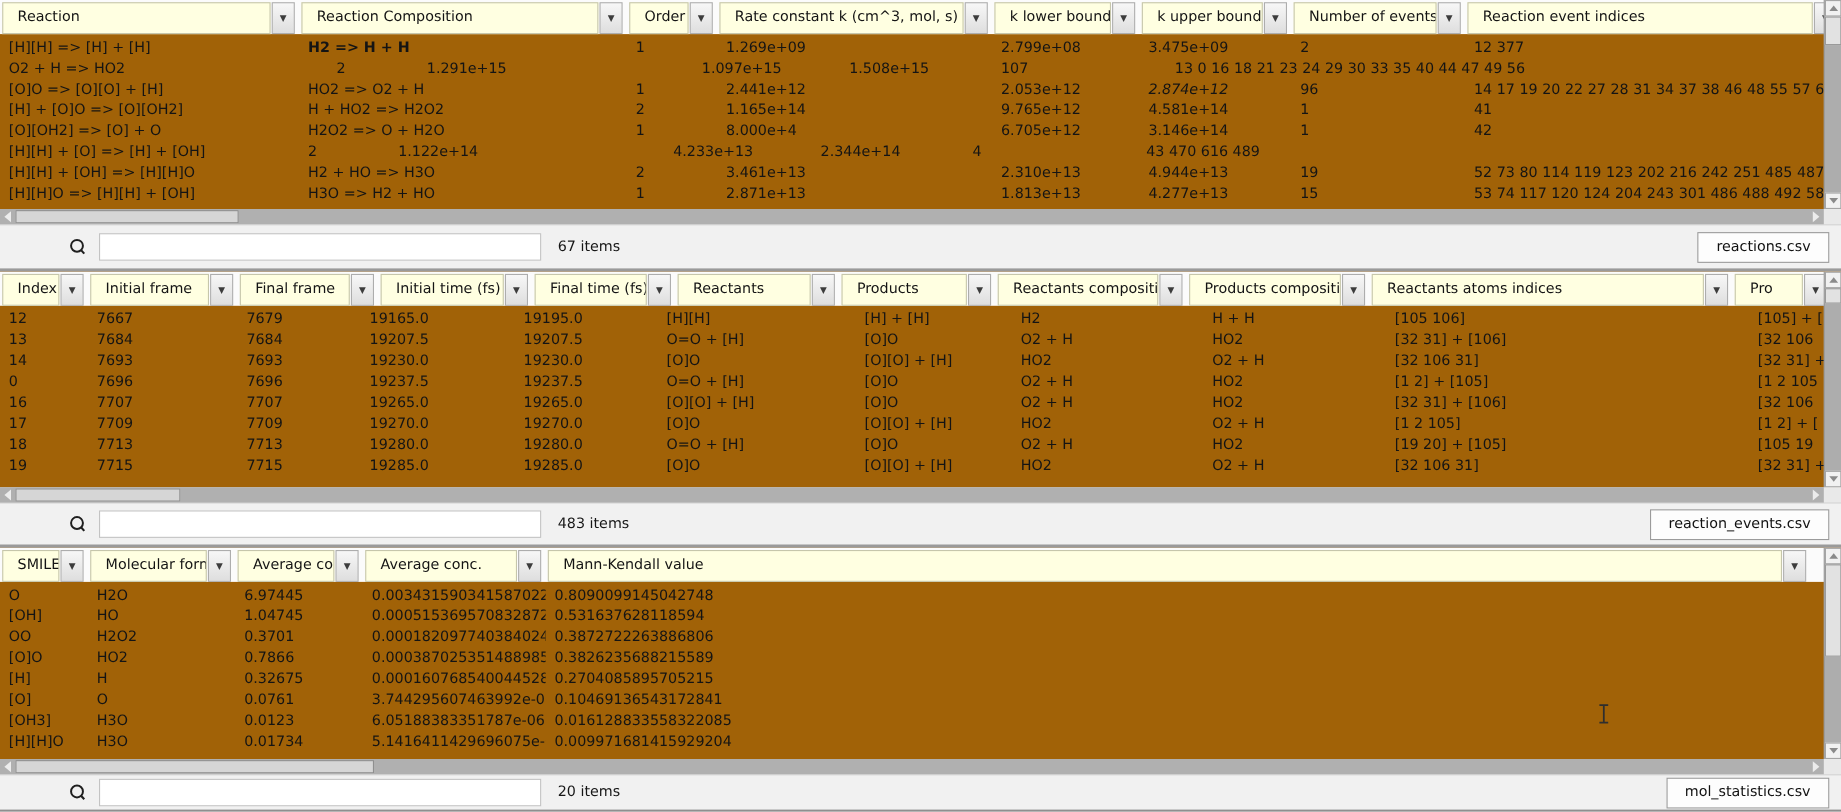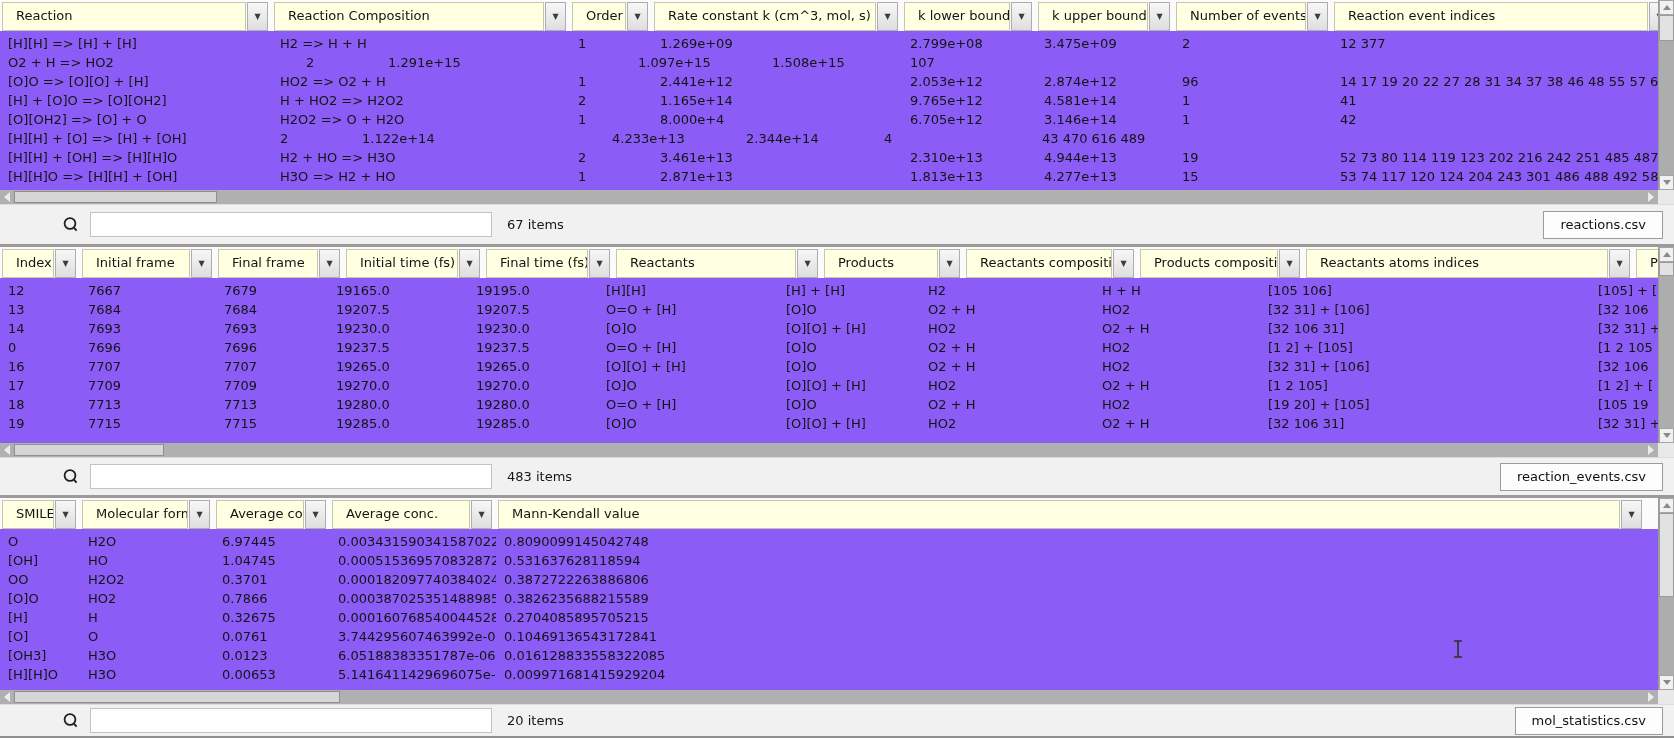--- a/index.html
+++ b/index.html
@@ -7,21 +7,21 @@
   body {
     font-family: "DejaVu Sans", "Liberation Sans", sans-serif;
     font-size: 13px;
     color: #141414;
     background: #f0f0f0;
   }
   .app { position: relative; width: 1674px; height: 738px; }
   .panel { position: relative; }
 
   
-  .viewport { position: relative; background: #8b5cf6; overflow: hidden; }
+  .viewport { position: relative; background: #a16207; overflow: hidden; }
   .thead { display: flex; height: 31px; padding: 2px 0 0 2px; background: #fbfbfb; }
   .hcell { display: flex; padding-right: 6px; flex-shrink: 0; }
   .hlabel {
     flex: 1; min-width: 0;
     background: var(--header-bg, #ffffe1);
     border: 1px solid var(--header-border, #c6c6ab);
     padding: 5px 4px 4px 13px;
     white-space: nowrap; overflow: hidden;
   }
   .hbtn {
@@ -112,43 +112,44 @@
               <div class="hbtn">▼</div>
             </div>
             <div class="hcell" style="width: 342px;">
               <div class="hlabel">Reaction event indices</div>
               <div class="hbtn">▼</div>
             </div>
           </div>
           <div class="tbodyrows">
             <div class="trow">
               <div class="tcell" style="width: 272px;">[H][H] =&gt; [H] + [H]</div>
-              <div class="tcell" style="width: 298px;">H2 =&gt; H + H</div>
+              <div class="tcell" style="width: 298px; font-weight: bold;">H2 =&gt; H + H</div>
               <div class="tcell" style="width: 82px;">1</div>
               <div class="tcell" style="width: 250px;">1.269e+09</div>
               <div class="tcell" style="width: 134px;">2.799e+08</div>
               <div class="tcell" style="width: 138px;">3.475e+09</div>
               <div class="tcell" style="width: 158px;">2</div>
               <div class="tcell" style="width: 342px;">12 377</div>
             </div>
             <div class="trow">
               <div class="tcell" style="width: 298px;">O2 + H =&gt; HO2</div>
               <div class="tcell" style="width: 82px;">2</div>
               <div class="tcell" style="width: 250px;">1.291e+15</div>
               <div class="tcell" style="width: 134px;">1.097e+15</div>
               <div class="tcell" style="width: 138px;">1.508e+15</div>
               <div class="tcell" style="width: 158px;">107</div>
+              <div class="tcell" style="width: 342px;">13 0 16 18 21 23 24 29 30 33 35 40 44 47 49 56</div>
             </div>
             <div class="trow">
               <div class="tcell" style="width: 272px;">[O]O =&gt; [O][O] + [H]</div>
               <div class="tcell" style="width: 298px;">HO2 =&gt; O2 + H</div>
               <div class="tcell" style="width: 82px;">1</div>
               <div class="tcell" style="width: 250px;">2.441e+12</div>
               <div class="tcell" style="width: 134px;">2.053e+12</div>
-              <div class="tcell" style="width: 138px;">2.874e+12</div>
+              <div class="tcell" style="width: 138px; font-style: italic;">2.874e+12</div>
               <div class="tcell" style="width: 158px;">96</div>
               <div class="tcell" style="width: 342px;">14 17 19 20 22 27 28 31 34 37 38 46 48 55 57 60</div>
             </div>
             <div class="trow">
               <div class="tcell" style="width: 272px;">[H] + [O]O =&gt; [O][OH2]</div>
               <div class="tcell" style="width: 298px;">H + HO2 =&gt; H2O2</div>
               <div class="tcell" style="width: 82px;">2</div>
               <div class="tcell" style="width: 250px;">1.165e+14</div>
               <div class="tcell" style="width: 134px;">9.765e+12</div>
               <div class="tcell" style="width: 138px;">4.581e+14</div>
@@ -242,21 +243,21 @@
               <div class="hbtn">▼</div>
             </div>
             <div class="hcell" style="width: 140px;">
               <div class="hlabel">Initial time (fs)</div>
               <div class="hbtn">▼</div>
             </div>
             <div class="hcell" style="width: 130px;">
               <div class="hlabel">Final time (fs)</div>
               <div class="hbtn">▼</div>
             </div>
-            <div class="hcell" style="width: 208px;">
+            <div class="hcell" style="width: 149px;">
               <div class="hlabel">Reactants</div>
               <div class="hbtn">▼</div>
             </div>
             <div class="hcell" style="width: 142px;">
               <div class="hlabel">Products</div>
               <div class="hbtn">▼</div>
             </div>
             <div class="hcell" style="width: 174px;">
               <div class="hlabel">Reactants composition</div>
               <div class="hbtn">▼</div>
@@ -481,21 +482,21 @@
             <div class="trow">
               <div class="tcell" style="width: 80px;">[OH3]</div>
               <div class="tcell" style="width: 134px;">H3O</div>
               <div class="tcell" style="width: 116px;">0.0123</div>
               <div class="tcell" style="width: 166px;">6.05188383351787e-06</div>
               <div class="tcell" style="width: 1150px;">0.016128833558322085</div>
             </div>
             <div class="trow">
               <div class="tcell" style="width: 80px;">[H][H]O</div>
               <div class="tcell" style="width: 134px;">H3O</div>
-              <div class="tcell" style="width: 116px;">0.00653</div>
+              <div class="tcell" style="width: 116px;">0.01734</div>
               <div class="tcell" style="width: 166px;">5.1416411429696075e-06</div>
               <div class="tcell" style="width: 1150px;">0.009971681415929204</div>
             </div>
           </div>
         </div>
       <div class="vscroll">
         <div class="varrow up">
             <i></i>
           </div>
         <div class="vthumb" style="top:15px;height:84px"></div>

